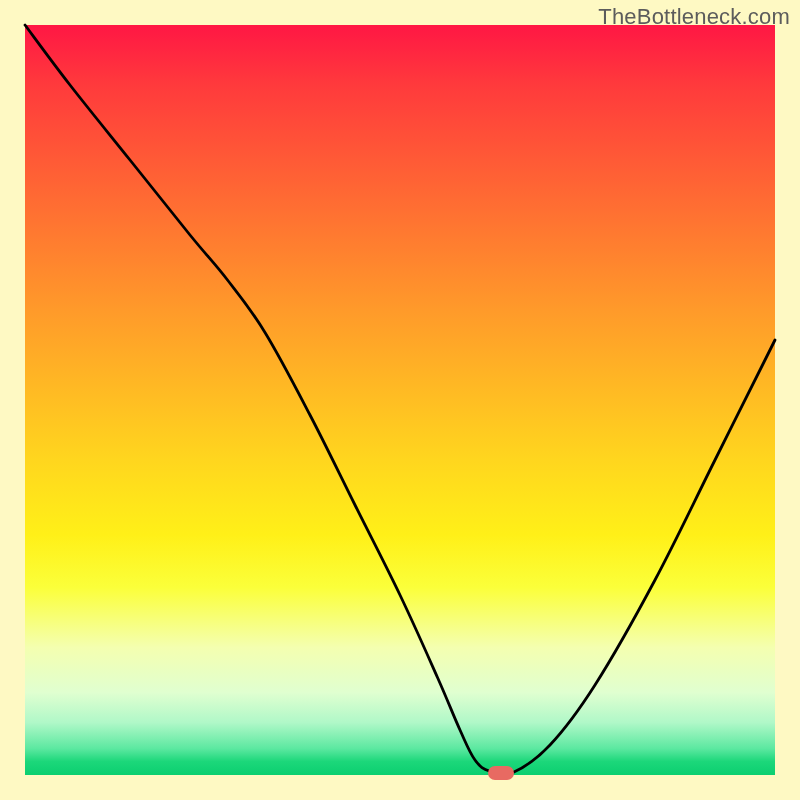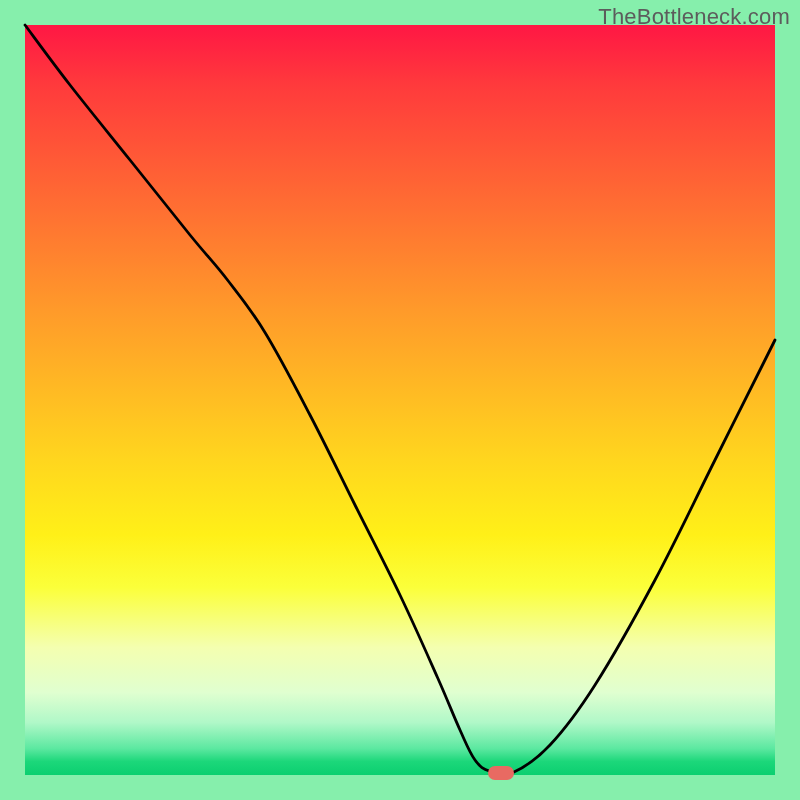--- a/index.html
+++ b/index.html
@@ -8,21 +8,21 @@
     width: 800px;
     height: 800px;
     background: #000;
     overflow: hidden;
     font-family: Arial, Helvetica, sans-serif;
   }
   .frame {
     position: relative;
     width: 800px;
     height: 800px;
-    background: #86efac;
+    background: #fef9c3;
   }
   .watermark {
     position: absolute;
     top: 4px;
     right: 10px;
     color: #5c5c5c;
     font-size: 22px;
     font-weight: 500;
     letter-spacing: 0.2px;
     z-index: 10;

